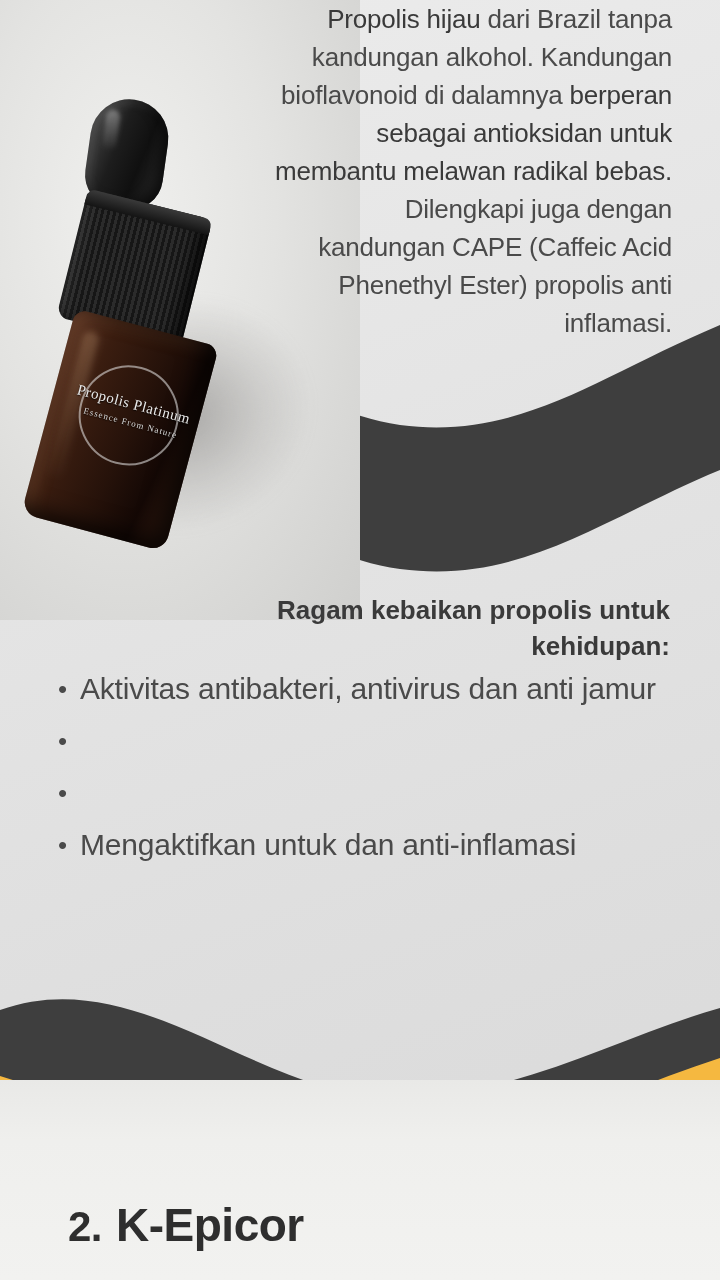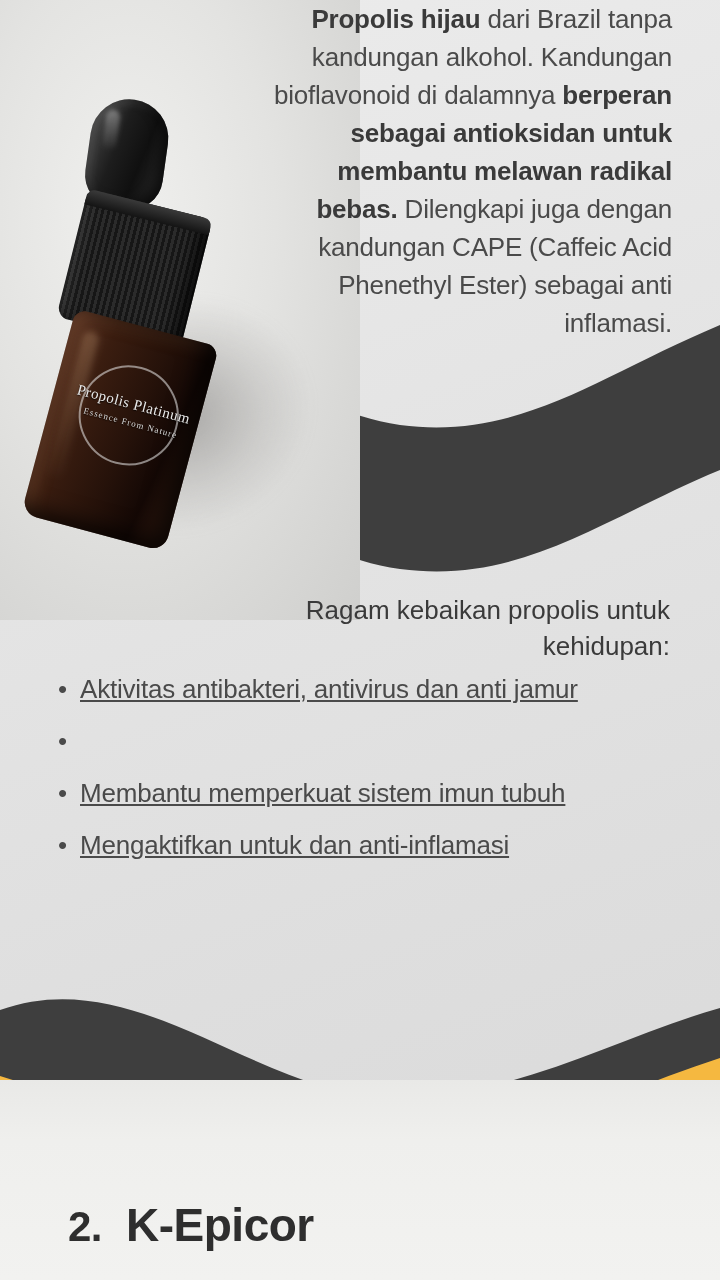--- a/index.html
+++ b/index.html
@@ -192,33 +192,33 @@
     top: 0px;
     width: 400px;
     text-align: right;
     font-size: 26px;
     line-height: 38px;
     color: #4a4a4a;
     letter-spacing: -0.2px;
   }
   .top-para b {
     color: #3a3a3a;
-    font-weight: 700;
+    font-weight: 400;
   }
 
   
   .benefits-heading {
     position: absolute;
     left: 230px;
     top: 592px;
     width: 440px;
     text-align: right;
     font-size: 26px;
     line-height: 36px;
-    font-weight: 400;
+    font-weight: 700;
     color: #3a3a3a;
   }
 
   
   .bullets {
     position: absolute;
     left: 58px;
     top: 672px;
     width: 620px;
   }
@@ -229,45 +229,44 @@
   }
   .bullet-dot {
     width: 22px;
     flex: 0 0 22px;
     font-size: 26px;
     line-height: 34px;
     color: #4a4a4a;
     text-align: left;
   }
   .bullet-text {
-    font-size: 26px;
+    font-size: 30px;
     line-height: 34px;
     color: #4a4a4a;
     letter-spacing: -0.2px;
-    text-decoration: underline;
   }
 
   
   .footer-item {
     position: absolute;
     left: 68px;
     bottom: 28px;
     display: flex;
     align-items: baseline;
     color: #2e2e2e;
   }
   .footer-num {
     font-size: 42px;
     font-weight: 700;
     letter-spacing: -0.5px;
   }
   .footer-title {
     font-size: 46px;
     font-weight: 700;
-    margin-left: 24px;
+    margin-left: 14px;
     letter-spacing: -0.5px;
   }
 </style>
 </head>
 <body>
 
 <div class="page">
 
   <svg class="wave-upper" viewBox="0 0 720 400" preserveAspectRatio="none">
     <path d="M0,40 C150,-30 250,150 400,170 C520,186 600,120 720,70 L720,215 C600,265 520,330 400,314 C250,294 150,120 0,190 Z" fill="#3e3e3e"></path>
@@ -287,35 +286,34 @@
     <div class="bottle">
       <div class="cap-bulb"></div>
       <div class="cap-collar"></div>
       <div class="bottle-body"></div>
       <div class="label-ring"></div>
       <div class="brand-text">Propolis Platinum</div>
       <div class="brand-sub">Essence From Nature</div>
     </div>
   </div>
 
-  <div class="top-para" id="top-para"><b>Propolis hijau</b><span> dari Brazil tanpa kandungan alkohol. Kandungan bioflavonoid di dalamnya </span><b>berperan sebagai antioksidan untuk membantu melawan radikal bebas.</b><span> Dilengkapi juga dengan kandungan CAPE (Caffeic Acid Phenethyl Ester) sebagai anti inflamasi.</span></div>
+  <div class="top-para" id="top-para"><b>Propolis hijau</b><span> dari Brazil tanpa kandungan alkohol. Kandungan bioflavonoid di dalamnya </span><b>berperan sebagai antioksidan untuk membantu melawan radikal bebas.</b><span> Dilengkapi juga dengan kandungan CAPE (Caffeic Acid Phenethyl Ester) propolis anti inflamasi.</span></div>
 
   <div class="benefits-heading">Ragam kebaikan propolis untuk kehidupan:</div>
 
   <div class="bullets" id="bullets">
       <div class="bullet-item">
         <span class="bullet-dot">•</span>
         <span class="bullet-text">Aktivitas antibakteri, antivirus dan anti jamur</span>
       </div>
       <div class="bullet-item">
         <span class="bullet-dot">•</span>
       </div>
       <div class="bullet-item">
         <span class="bullet-dot">•</span>
-        <span class="bullet-text">Membantu memperkuat sistem imun tubuh</span>
       </div>
       <div class="bullet-item">
         <span class="bullet-dot">•</span>
         <span class="bullet-text">Mengaktifkan untuk dan anti-inflamasi</span>
       </div>
     </div>
 
   <div class="footer-item">
     <span class="footer-num">2.</span>
     <span class="footer-title">K-Epicor</span>

